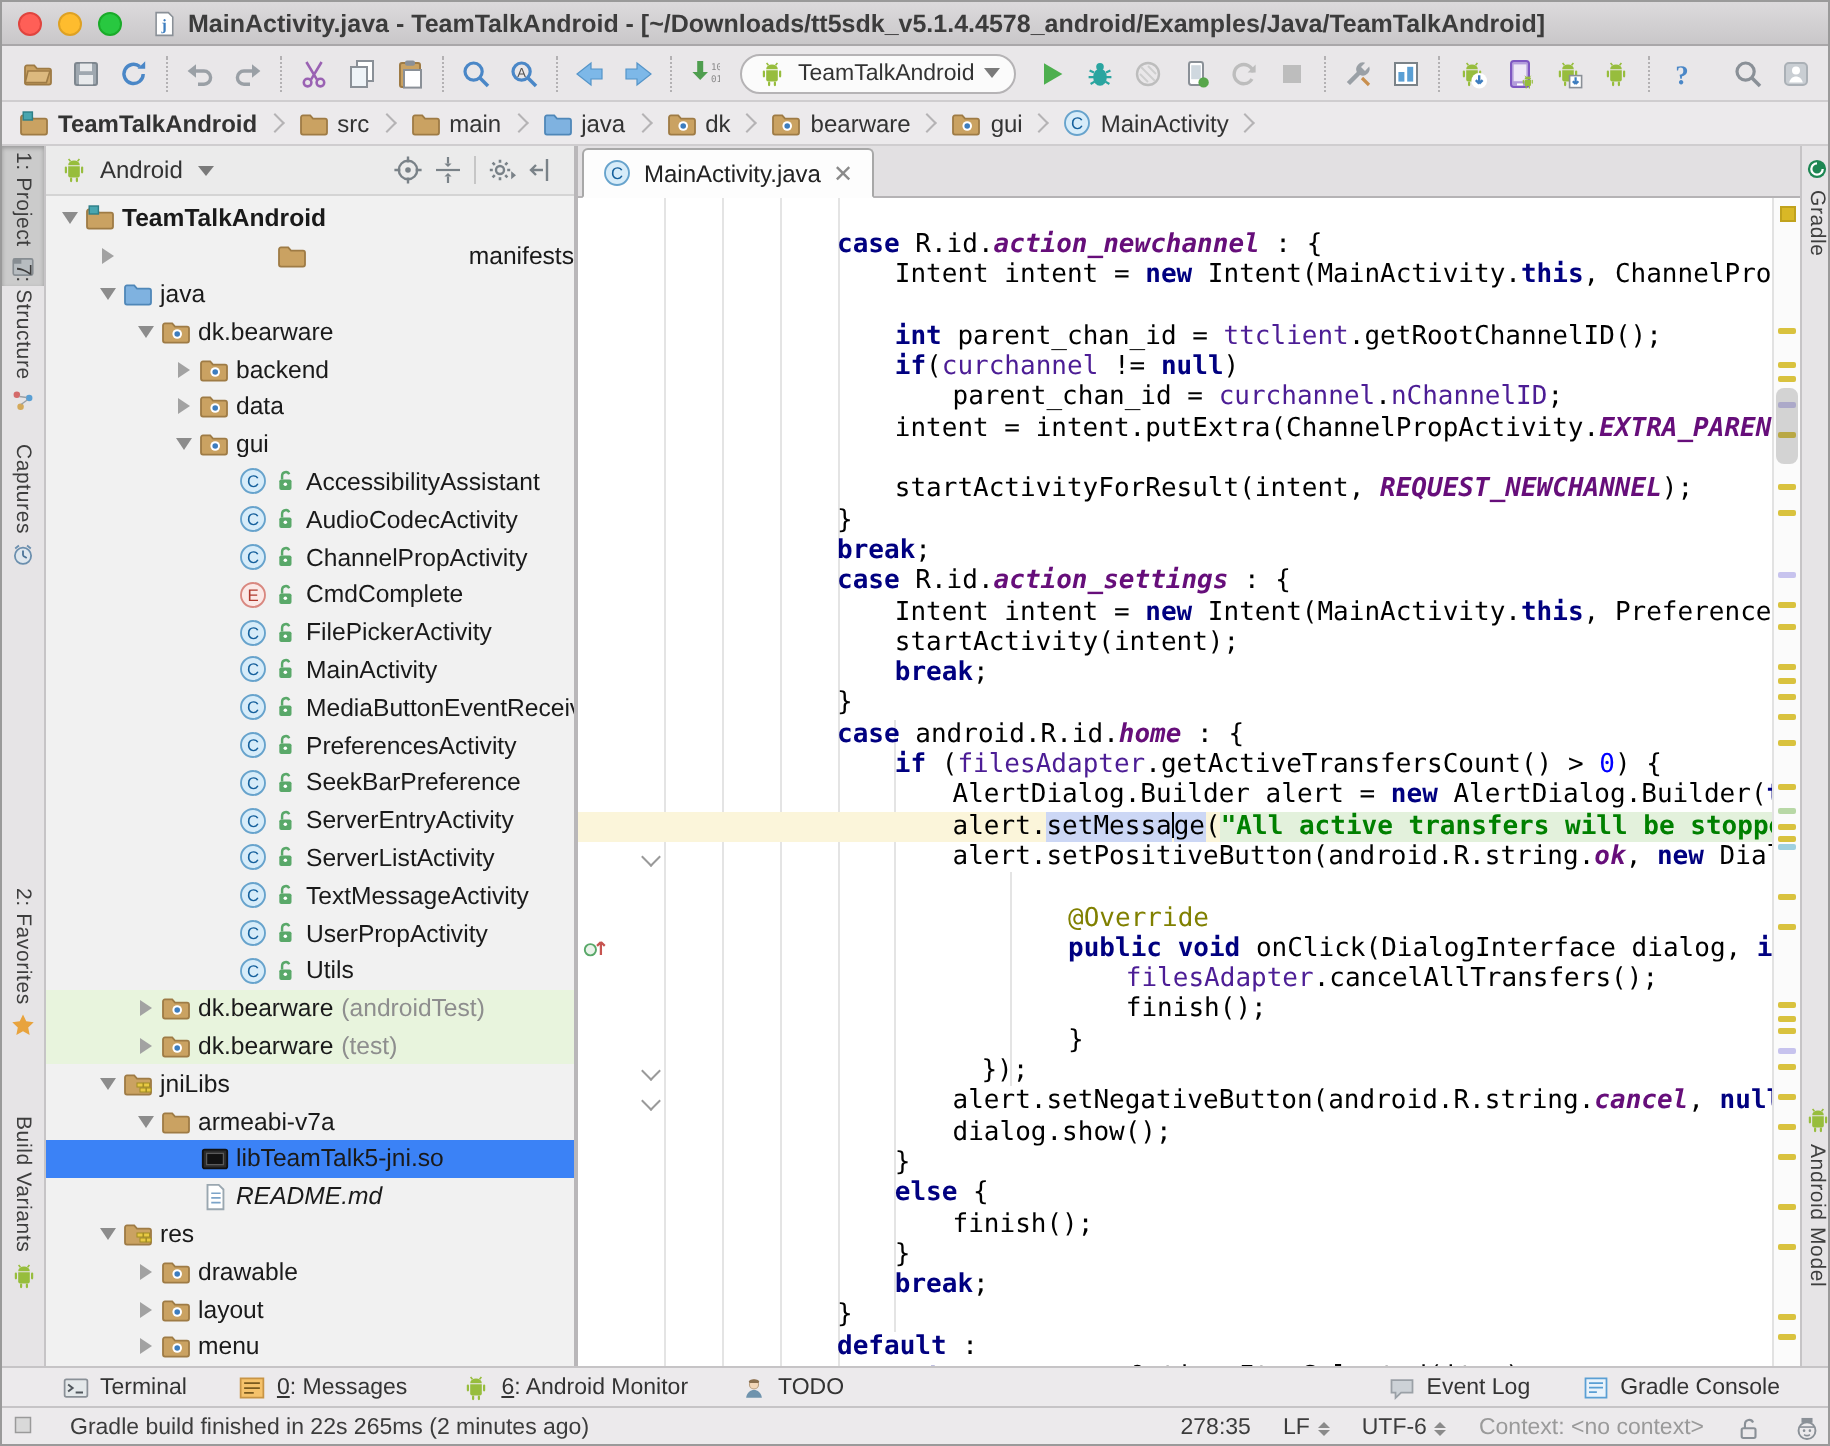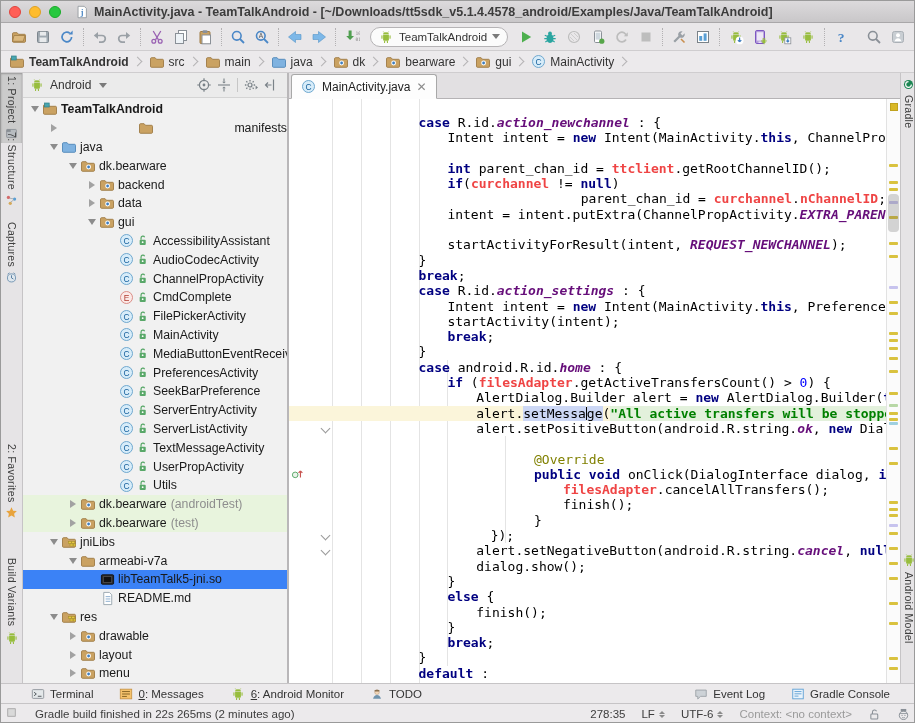--- a/index.html
+++ b/index.html
@@ -54,21 +54,21 @@
   .editor-area{position:absolute;left:287px;top:0;width:612px;height:610px;background:#fff;border-left:1px solid #b9b7b9;}
   .tabbar{height:26px;background:#e2e0e2;border-bottom:1px solid #b5b3b5;display:flex;align-items:flex-end;padding-left:2px;}
   .tab{height:25px;margin-bottom:-1px;background:#fdfdfd;border:1px solid #a8a8a8;border-bottom:1px solid #fdfdfd;border-radius:3px 3px 0 0;display:flex;align-items:center;gap:6px;padding:0 9px;font-size:12px;color:#222;}
   .tab .close{color:#8a8a8a;font-size:12px;line-height:1;}
   .editor{position:absolute;left:0;top:26px;right:0;bottom:0;background:#ffffff;overflow:hidden;}
   .guide{position:absolute;width:1px;background:#e4e4e4;}
   .curline{position:absolute;left:0;right:14px;height:15.3px;background:#fbf5da;}
   .codelines{position:absolute;left:14px;top:16px;right:14px;bottom:0;overflow:hidden;}
   .code-line{height:15.3px;line-height:15.3px;font-family:"DejaVu Sans Mono",monospace;font-size:13px;white-space:pre;color:#000;}
   .tk-k{color:#000080;font-weight:bold;}
-  .tk-f{color:#ef4444;font-weight:bold;}
+  .tk-f{color:#4c1d95;font-weight:normal;}
   .tk-sf{color:#660e7a;font-weight:bold;font-style:italic;}
   .tk-s,.tk-sg{color:#008000;font-weight:bold;}
   .tk-sg{background:#e3f1dc;}
   .tk-n{color:#0000ff;}
   .tk-a{color:#808000;}
   .tk-hl{background:#ccd7f5;}
   .tk-caret{display:inline-block;width:0;border-left:1.6px solid #000;height:13px;vertical-align:-2px;}
   .fold{position:absolute;width:8px;height:8px;left:33px;}
   .fold:before{content:"";position:absolute;left:0;top:1px;width:6px;height:6px;border-left:1.5px solid #9a9a9a;border-bottom:1.5px solid #9a9a9a;transform:rotate(-45deg);}
   .gutter-override{position:absolute;left:2px;width:14px;height:14px;}
@@ -934,21 +934,21 @@
           <div class="trow sel" style="padding-left: 61px;">
             <span class="arrow-slot"></span>
             <span class="ticon">
               <svg width="15" height="15" viewBox="0 0 16 16">
                 <rect x="1.5" y="3" width="13" height="10" rx="1" fill="#2b2b2b" stroke="#111"></rect>
                 <rect x="3.5" y="5" width="9" height="6" fill="#111" stroke="#5a5a5a" stroke-width=".7"></rect>
               </svg>
             </span>
             <span class="tlabel">libTeamTalk5-jni.so</span>
           </div>
-          <div class="trow" style="padding-left: 61px;">
+          <div class="trow" style="padding-left: 61px; font-style: italic;">
             <span class="arrow-slot"></span>
             <span class="ticon">
               <svg width="15" height="15" viewBox="0 0 16 16">
                 <path d="M4 1.5h6l2.5 2.5v10.5H4z" fill="#fff" stroke="#9aa7b0"></path>
                 <path d="M6 6h5M6 8.5h5M6 11h5" stroke="#7ba3c8" stroke-width=".9"></path>
               </svg>
             </span>
             <span class="tlabel">README.md</span>
           </div>
           <div class="trow" style="padding-left: 23px;">
@@ -1030,21 +1030,21 @@
           <div class="guide" style="left: 129.52px; top: 0px; bottom: 0px;"></div>
           <div class="guide" style="left: 158.4px; top: 260.8px; height: 306px;"></div>
           <div class="guide" style="left: 216.16px; top: 337.3px; height: 107.1px;"></div>
           <div class="curline" style="top: 306.7px;"></div>
           <div class="codelines">
             <div class="code-line" style="padding-left: 115.52px;"><span class="tk-k">case</span><span class="tk-p"> R.id.</span><span class="tk-sf">action_newchannel</span><span class="tk-p"> : {</span></div>
             <div class="code-line" style="padding-left: 144.4px;"><span class="tk-p">Intent intent = </span><span class="tk-k">new</span><span class="tk-p"> Intent(MainActivity.</span><span class="tk-k">this</span><span class="tk-p">, ChannelPropActivity.</span></div>
             <div class="code-line" style="padding-left: 0px;"></div>
             <div class="code-line" style="padding-left: 144.4px;"><span class="tk-k">int</span><span class="tk-p"> parent_chan_id = </span><span class="tk-f">ttclient</span><span class="tk-p">.getRootChannelID();</span></div>
             <div class="code-line" style="padding-left: 144.4px;"><span class="tk-k">if</span><span class="tk-p">(</span><span class="tk-f">curchannel</span><span class="tk-p"> != </span><span class="tk-k">null</span><span class="tk-p">)</span></div>
-            <div class="code-line" style="padding-left: 173.28px; text-align: right;"><span class="tk-p">parent_chan_id = </span><span class="tk-f">curchannel</span><span class="tk-p">.</span><span class="tk-f">nChannelID</span><span class="tk-p">;</span></div>
+            <div class="code-line" style="padding-left: 173.28px;"><span class="tk-p">parent_chan_id = </span><span class="tk-f">curchannel</span><span class="tk-p">.</span><span class="tk-f">nChannelID</span><span class="tk-p">;</span></div>
             <div class="code-line" style="padding-left: 144.4px;"><span class="tk-p">intent = intent.putExtra(ChannelPropActivity.</span><span class="tk-sf">EXTRA_PARENTID</span><span class="tk-p">, parent_chan_id);</span></div>
             <div class="code-line" style="padding-left: 0px;"></div>
             <div class="code-line" style="padding-left: 144.4px;"><span class="tk-p">startActivityForResult(intent, </span><span class="tk-sf">REQUEST_NEWCHANNEL</span><span class="tk-p">);</span></div>
             <div class="code-line" style="padding-left: 115.52px;"><span class="tk-p">}</span></div>
             <div class="code-line" style="padding-left: 115.52px;"><span class="tk-k">break</span><span class="tk-p">;</span></div>
             <div class="code-line" style="padding-left: 115.52px;"><span class="tk-k">case</span><span class="tk-p"> R.id.</span><span class="tk-sf">action_settings</span><span class="tk-p"> : {</span></div>
             <div class="code-line" style="padding-left: 144.4px;"><span class="tk-p">Intent intent = </span><span class="tk-k">new</span><span class="tk-p"> Intent(MainActivity.</span><span class="tk-k">this</span><span class="tk-p">, PreferencesActivity.</span></div>
             <div class="code-line" style="padding-left: 144.4px;"><span class="tk-p">startActivity(intent);</span></div>
             <div class="code-line" style="padding-left: 144.4px;"><span class="tk-k">break</span><span class="tk-p">;</span></div>
             <div class="code-line" style="padding-left: 115.52px;"><span class="tk-p">}</span></div>

